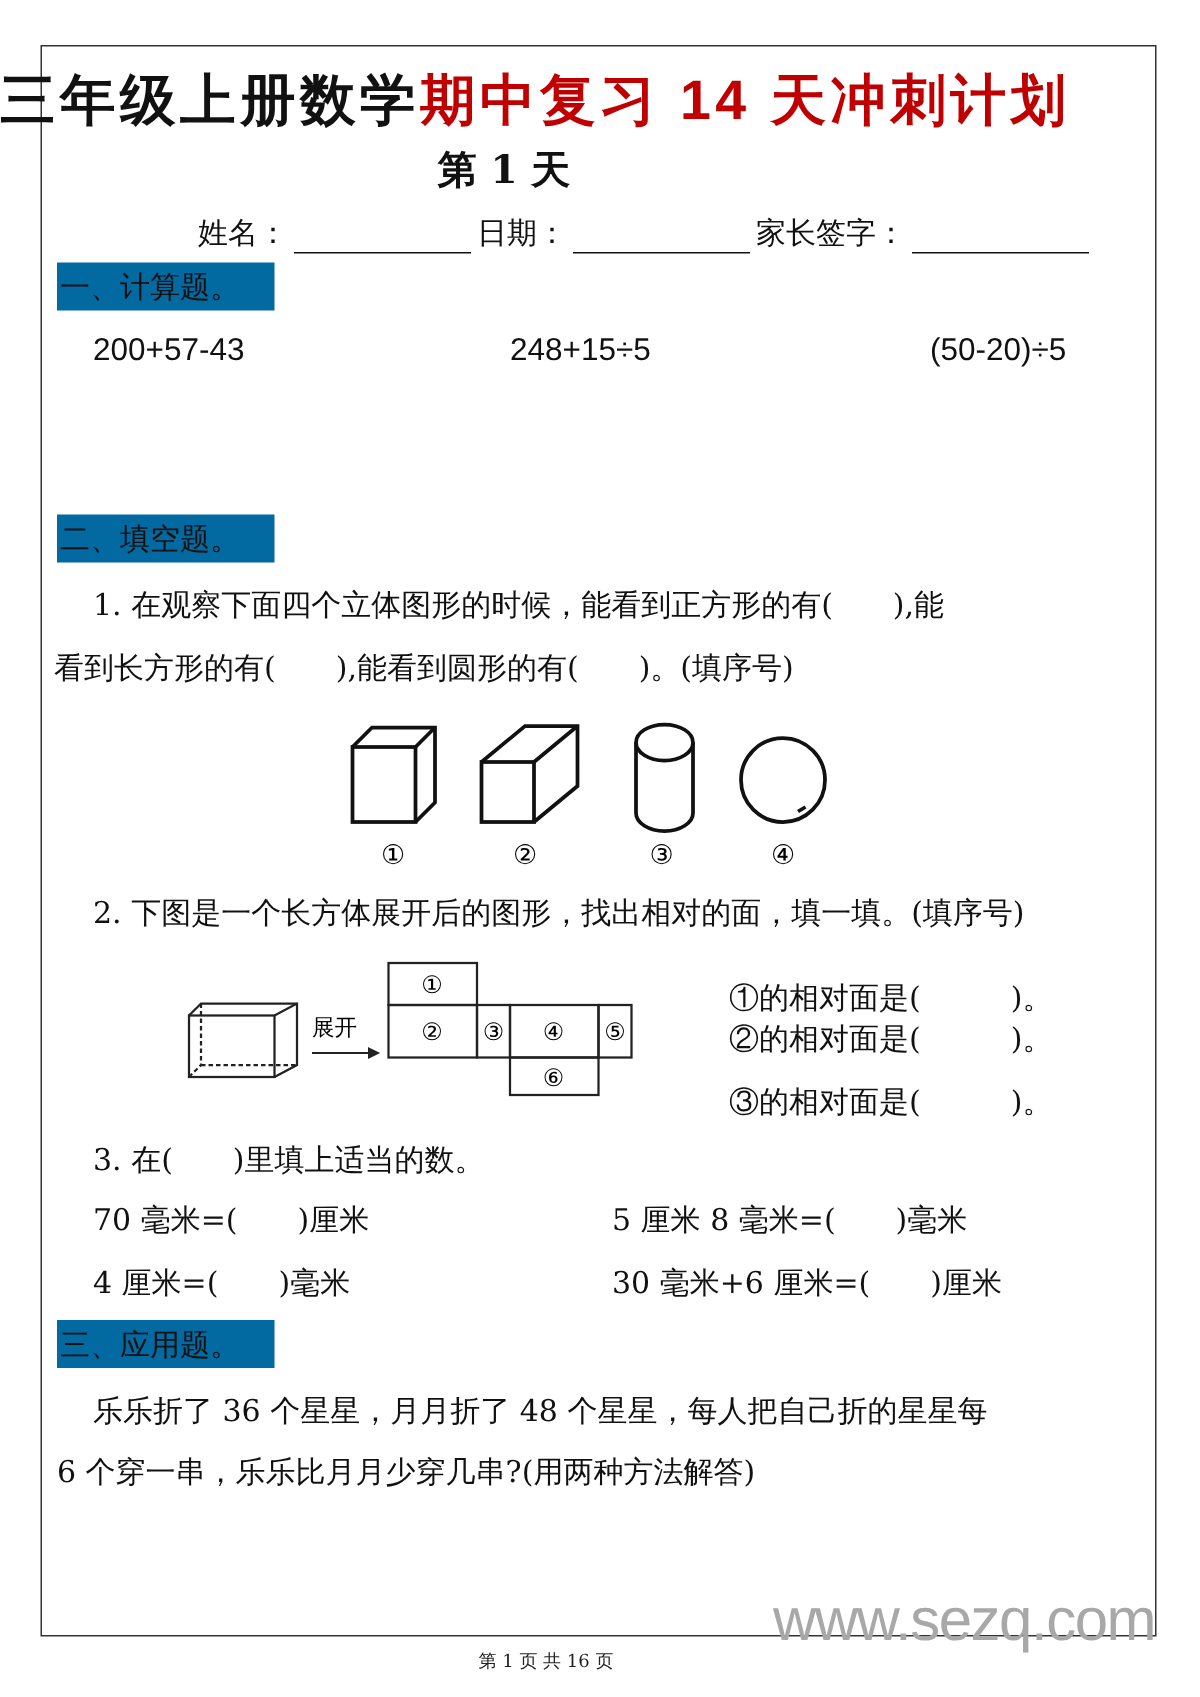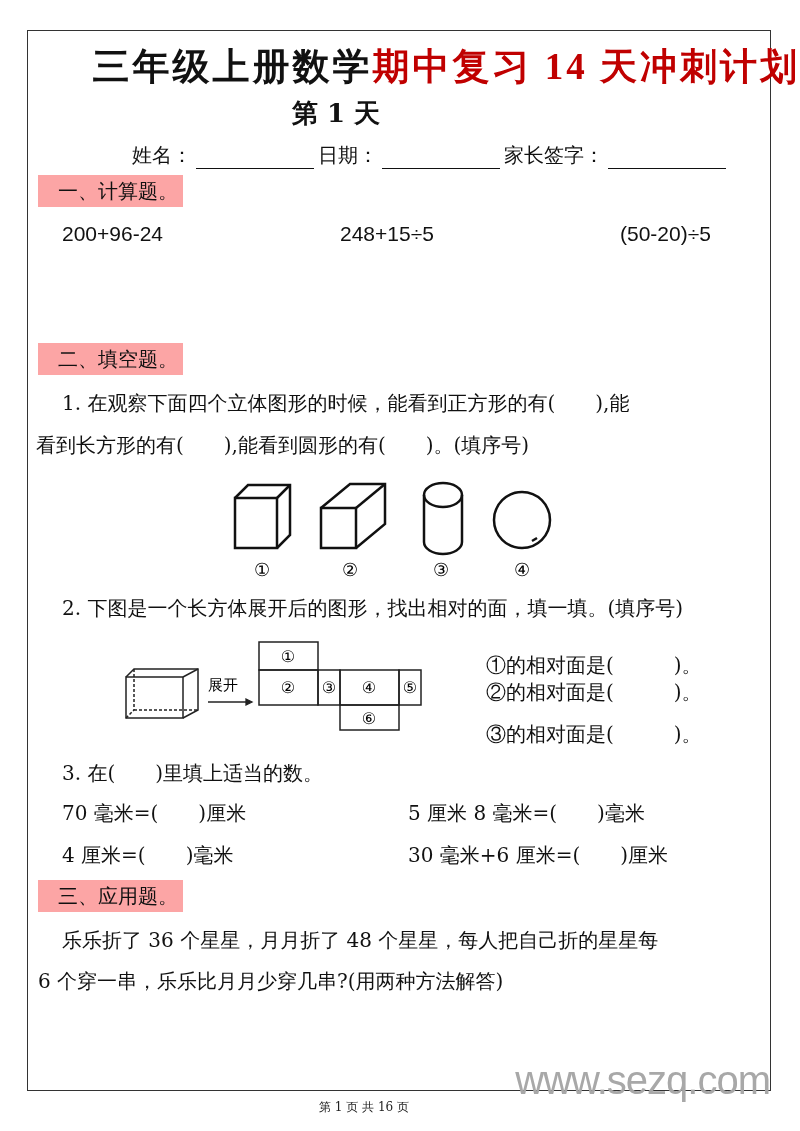--- a/index.html
+++ b/index.html
@@ -1,47 +1,47 @@
 <!DOCTYPE html>
 <html><head>
 <meta charset="utf-8">
 <style>
   html, body { margin:0; padding:0; background:#ffffff; }
   body { width:800px; height:1131px; position:relative; overflow:hidden;
          font-family:"DejaVu Serif","Liberation Serif",serif; color:#111; }
   .page-frame { position:absolute; left:27px; top:30px; width:744px; height:1061px;
          border:1.5px solid #333; box-sizing:border-box; }
   .abs { position:absolute; white-space:nowrap; }
-  .title { left:0; width:800px; top:42px; text-align:right; font-size:37px; font-weight:bold;
-         letter-spacing:3px; font-family:Liberation Serif, serif; }
+  .title { left:0; width:800px; top:42px; text-align:left; font-size:37px; font-weight:bold;
+         letter-spacing:3px; font-family:Liberation Sans, sans-serif; }
   .title .red { color:#c00000; }
   .subtitle { left:0; width:672px; top:96px; text-align:center; font-size:26px; font-weight:bold; }
   .info { top:142px; left:88px; font-size:20px;margin-left:44px; }
   .blank { display:inline-block; width:118px; border-bottom:1.5px solid #111; height:20px; margin:0 4px; vertical-align:bottom; }
-  .section { left:38px; width:145px; height:32px; background:#fca5a5; font-size:20px; line-height:32px; padding-left:20px; box-sizing:border-box; }
+  .section { left:38px; width:145px; height:32px; background:#0369a1; font-size:20px; line-height:32px; padding-left:2px; box-sizing:border-box; }
   .line { font-size:20px; }
   .calc { top:222px; font-size:21px; font-family:"Liberation Sans",sans-serif; }
   svg text { font-family:"DejaVu Serif",serif; }
   .watermark { right:30px; top:1058px; font-size:40px; color:#a8a8a8; font-family:"Liberation Sans",sans-serif; letter-spacing:-1px; }
   .footer { left:0; width:728px; top:1099px; text-align:center; font-size:12px; color:#222; }
 </style>
 </head>
 <body>
 
 <div class="page-frame"></div>
 
 <div class="abs title"><span>三年级上册数学</span><span class="red">期中复习 14 天冲刺计划</span></div>
 <div class="abs subtitle">第 1 天</div>
 
 <div class="abs info">
   <span>姓名：</span><span class="blank"></span><span>日期：</span><span class="blank"></span><span>家长签字：</span><span class="blank"></span>
 </div>
 
 <div class="abs section" style="top:175px;">一、计算题。</div>
-<div class="abs calc" style="left:62px;">200+96-24</div>
+<div class="abs calc" style="left:62px;">200+57-43</div>
 <div class="abs calc" style="left:340px;">248+15÷5</div>
 <div class="abs calc" style="left:620px;">(50-20)÷5</div>
 
 <div class="abs section" style="top:343px;">二、填空题。</div>
 <div class="abs line" style="left:62px; top:390px;">1. 在观察下面四个立体图形的时候，能看到正方形的有(　　),能</div>
 <div class="abs line" style="left:36px; top:432px;">看到长方形的有(　　),能看到圆形的有(　　)。(填序号)</div>
 
 <svg class="abs" style="left:215px; top:470px;" width="360" height="112">
   <g fill="none" stroke="#111" stroke-width="2.5">
     <rect x="20" y="28" width="42" height="50"></rect>

